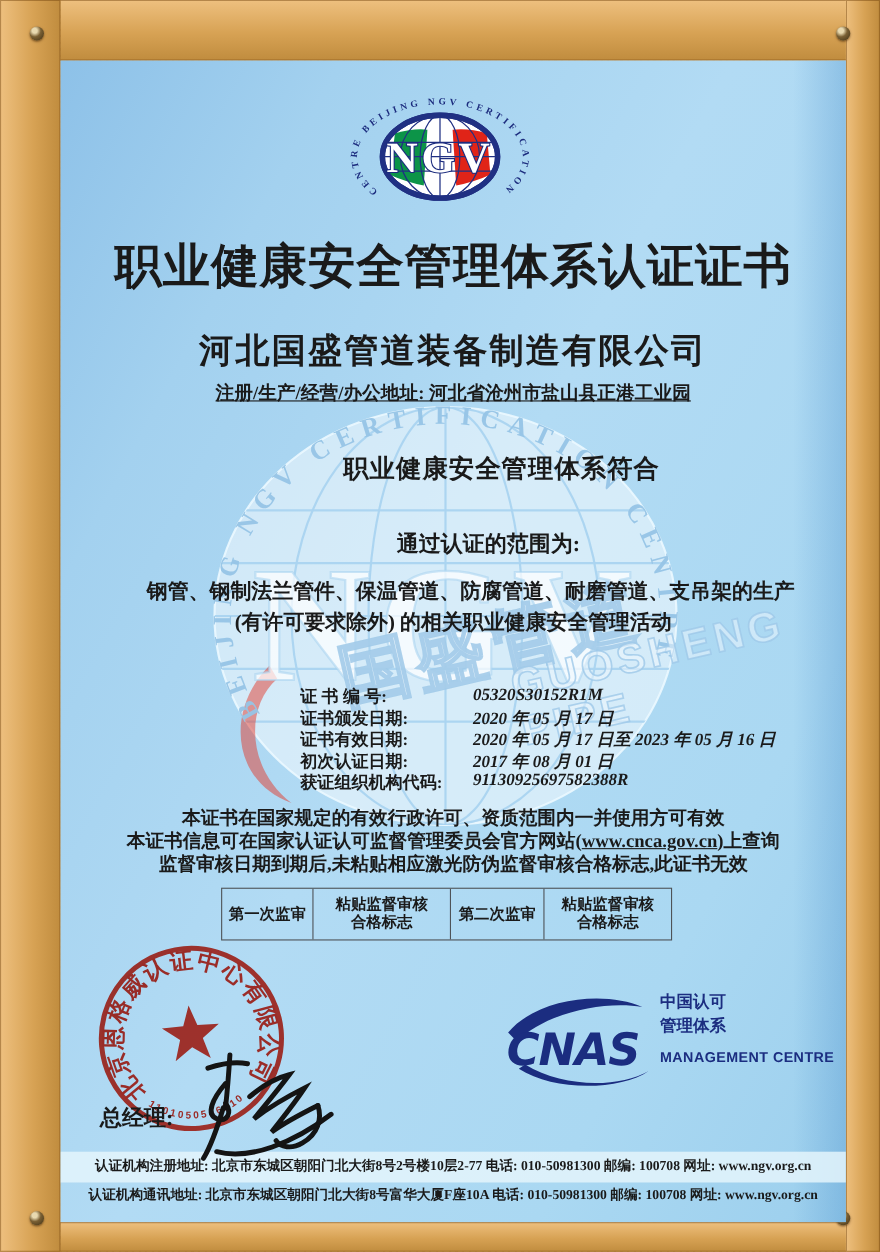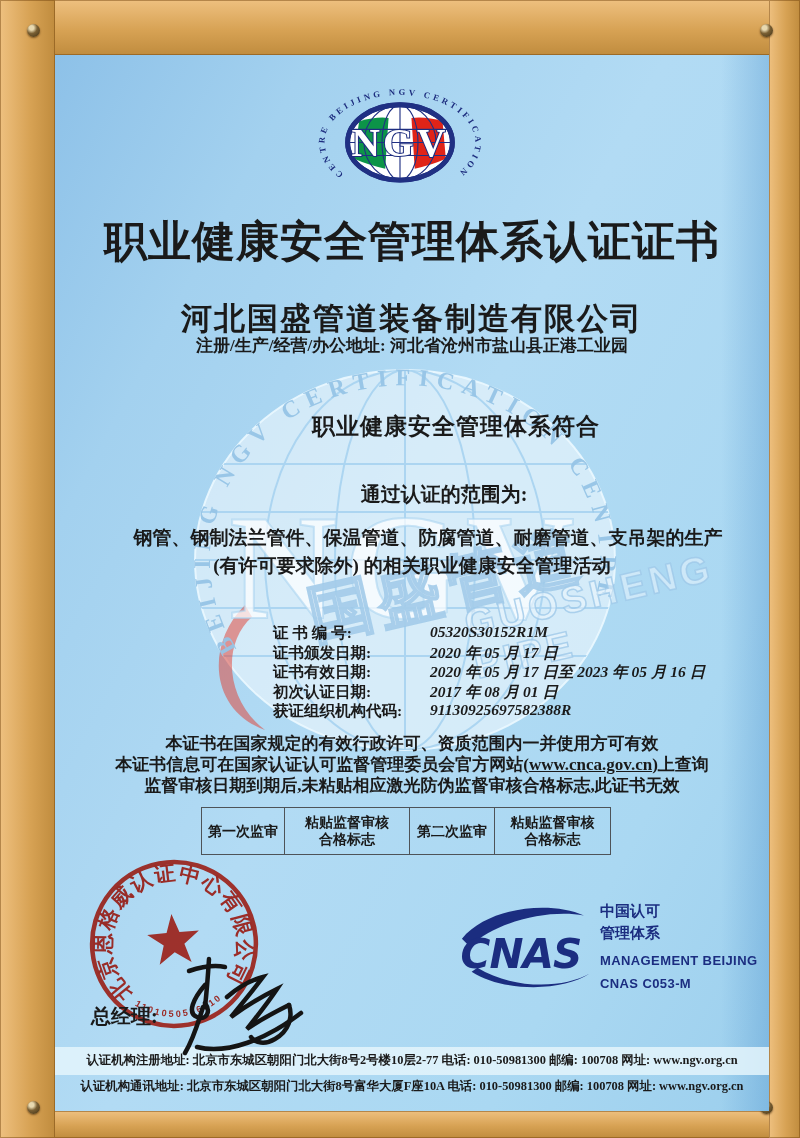--- a/index.html
+++ b/index.html
@@ -26,21 +26,21 @@
   .paper-shade-right{position:absolute;top:0;right:0;width:48px;height:100%;
      background:linear-gradient(to right,rgba(70,140,200,0),rgba(70,140,200,.33));}
   .footer-band{position:absolute;left:0;top:992px;width:100%;height:28px;
      background:rgba(228,244,252,.85);}
   .abs{position:absolute;}
   .ctr{left:0;width:714px;text-align:center;}
   .ink{color:#1a1a1a;}
   
   .title{top:158px;font-size:43px;font-weight:700;letter-spacing:1px;}
   .company{top:243px;font-size:31px;font-weight:700;letter-spacing:2px;}
-  .addr{top:279px;font-size:17px;font-weight:700;}
+  .addr{top:291px;font-size:17px;font-weight:700;text-decoration:underline;}
   .conf1{top:356px;font-size:23px;font-weight:700;letter-spacing:1px;margin-left:44px;}
   .conf2{top:386px;font-size:25px;font-weight:700;font-family:"Liberation Sans","Liberation Serif",sans-serif;}
   .scopeintro{top:426px;font-size:20px;font-weight:700;padding-left:32px;}
   .scope1{top:470px;font-size:19px;font-weight:700;padding-left:16px;}
   .scope2{top:498px;font-size:19px;font-weight:700;}
   
   .fields{top:568px;left:218px;}
   .frow{display:flex;height:19.5px;font-size:15.5px;font-weight:700;}
   .flabel{width:157px;}
   .fvalue{font-family:"Liberation Serif",serif;font-style:italic;}
@@ -230,20 +230,19 @@
   </svg>
 
   <svg class="abs cnas-logo z2" width="148" height="92" viewBox="0 0 150 95">
     <path d="M14,40 C40,8 104,0 140,16 C106,10 52,20 22,48 Z" fill="#1b2d80"></path>
     <path d="M24,74 C58,96 120,94 146,76 C118,92 66,92 30,70 Z" fill="#1b2d80"></path>
     <text x="75" y="70" text-anchor="middle" font-size="42" font-weight="bold" font-style="italic" font-family="DejaVu Sans,Liberation Sans,sans-serif" fill="#1b2d80" letter-spacing="-1">CNAS</text>
   </svg>
   <div class="abs cnas-text z2">
     <div class="cnas-cn">中国认可</div>
     <div class="cnas-cn">管理体系</div>
-    <div class="cnas-en" style="margin-top:5px;">MANAGEMENT BEIJING</div>
-    <div class="cnas-en">CNAS C053-M</div>
+    <div class="cnas-en" style="margin-top:5px;">MANAGEMENT CENTRE</div>
   </div>
 
   <div class="abs footline footer1 ink z2">认证机构注册地址: 北京市东城区朝阳门北大街8号2号楼10层2-77 电话: 010-50981300 邮编: 100708 网址: www.ngv.org.cn</div>
   <div class="abs footline footer2 ink z2">认证机构通讯地址: 北京市东城区朝阳门北大街8号富华大厦F座10A 电话: 010-50981300 邮编: 100708 网址: www.ngv.org.cn</div>
 
 </div>
 
 </body></html>

